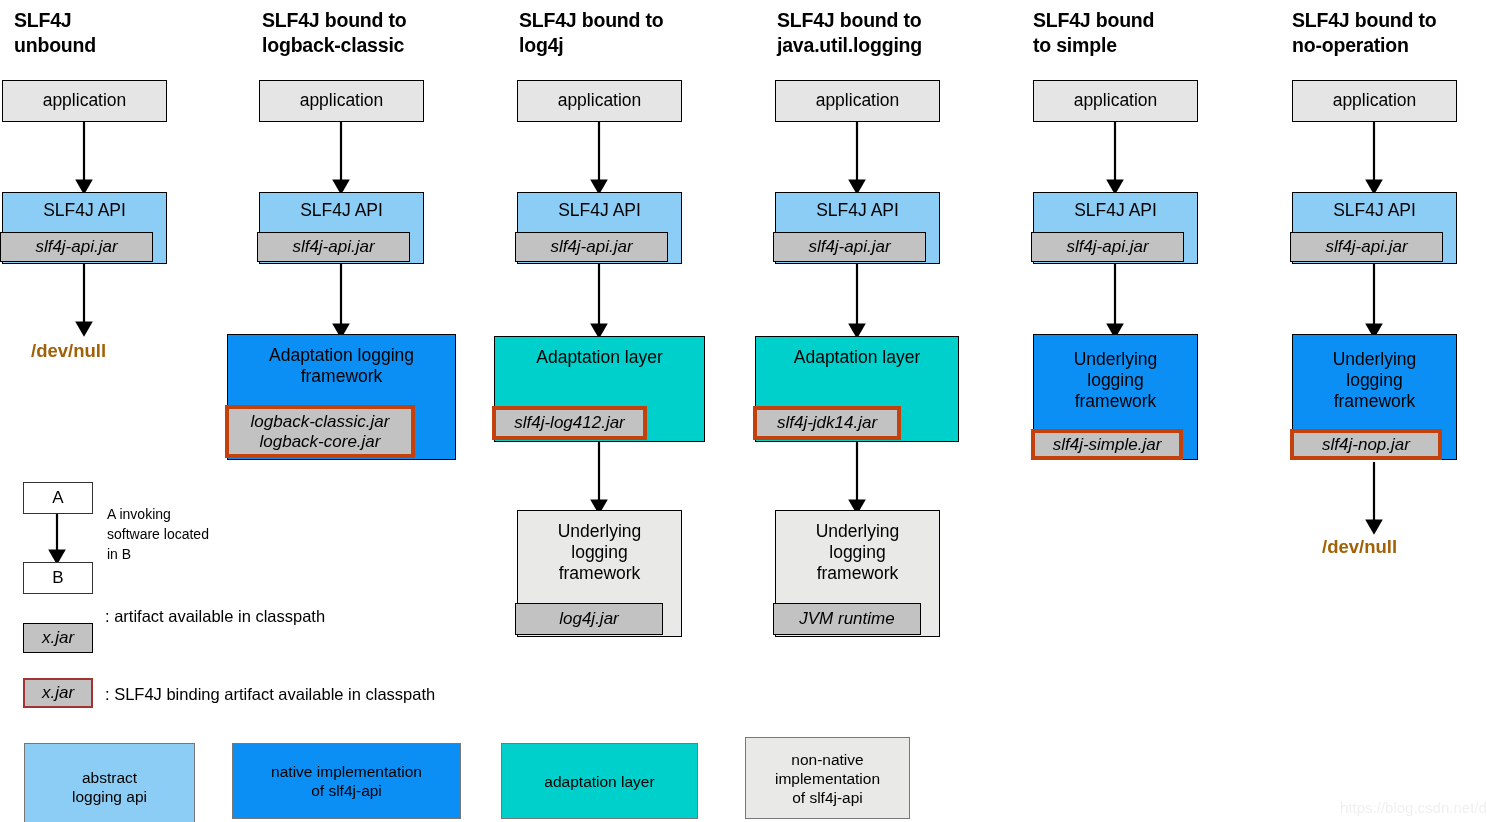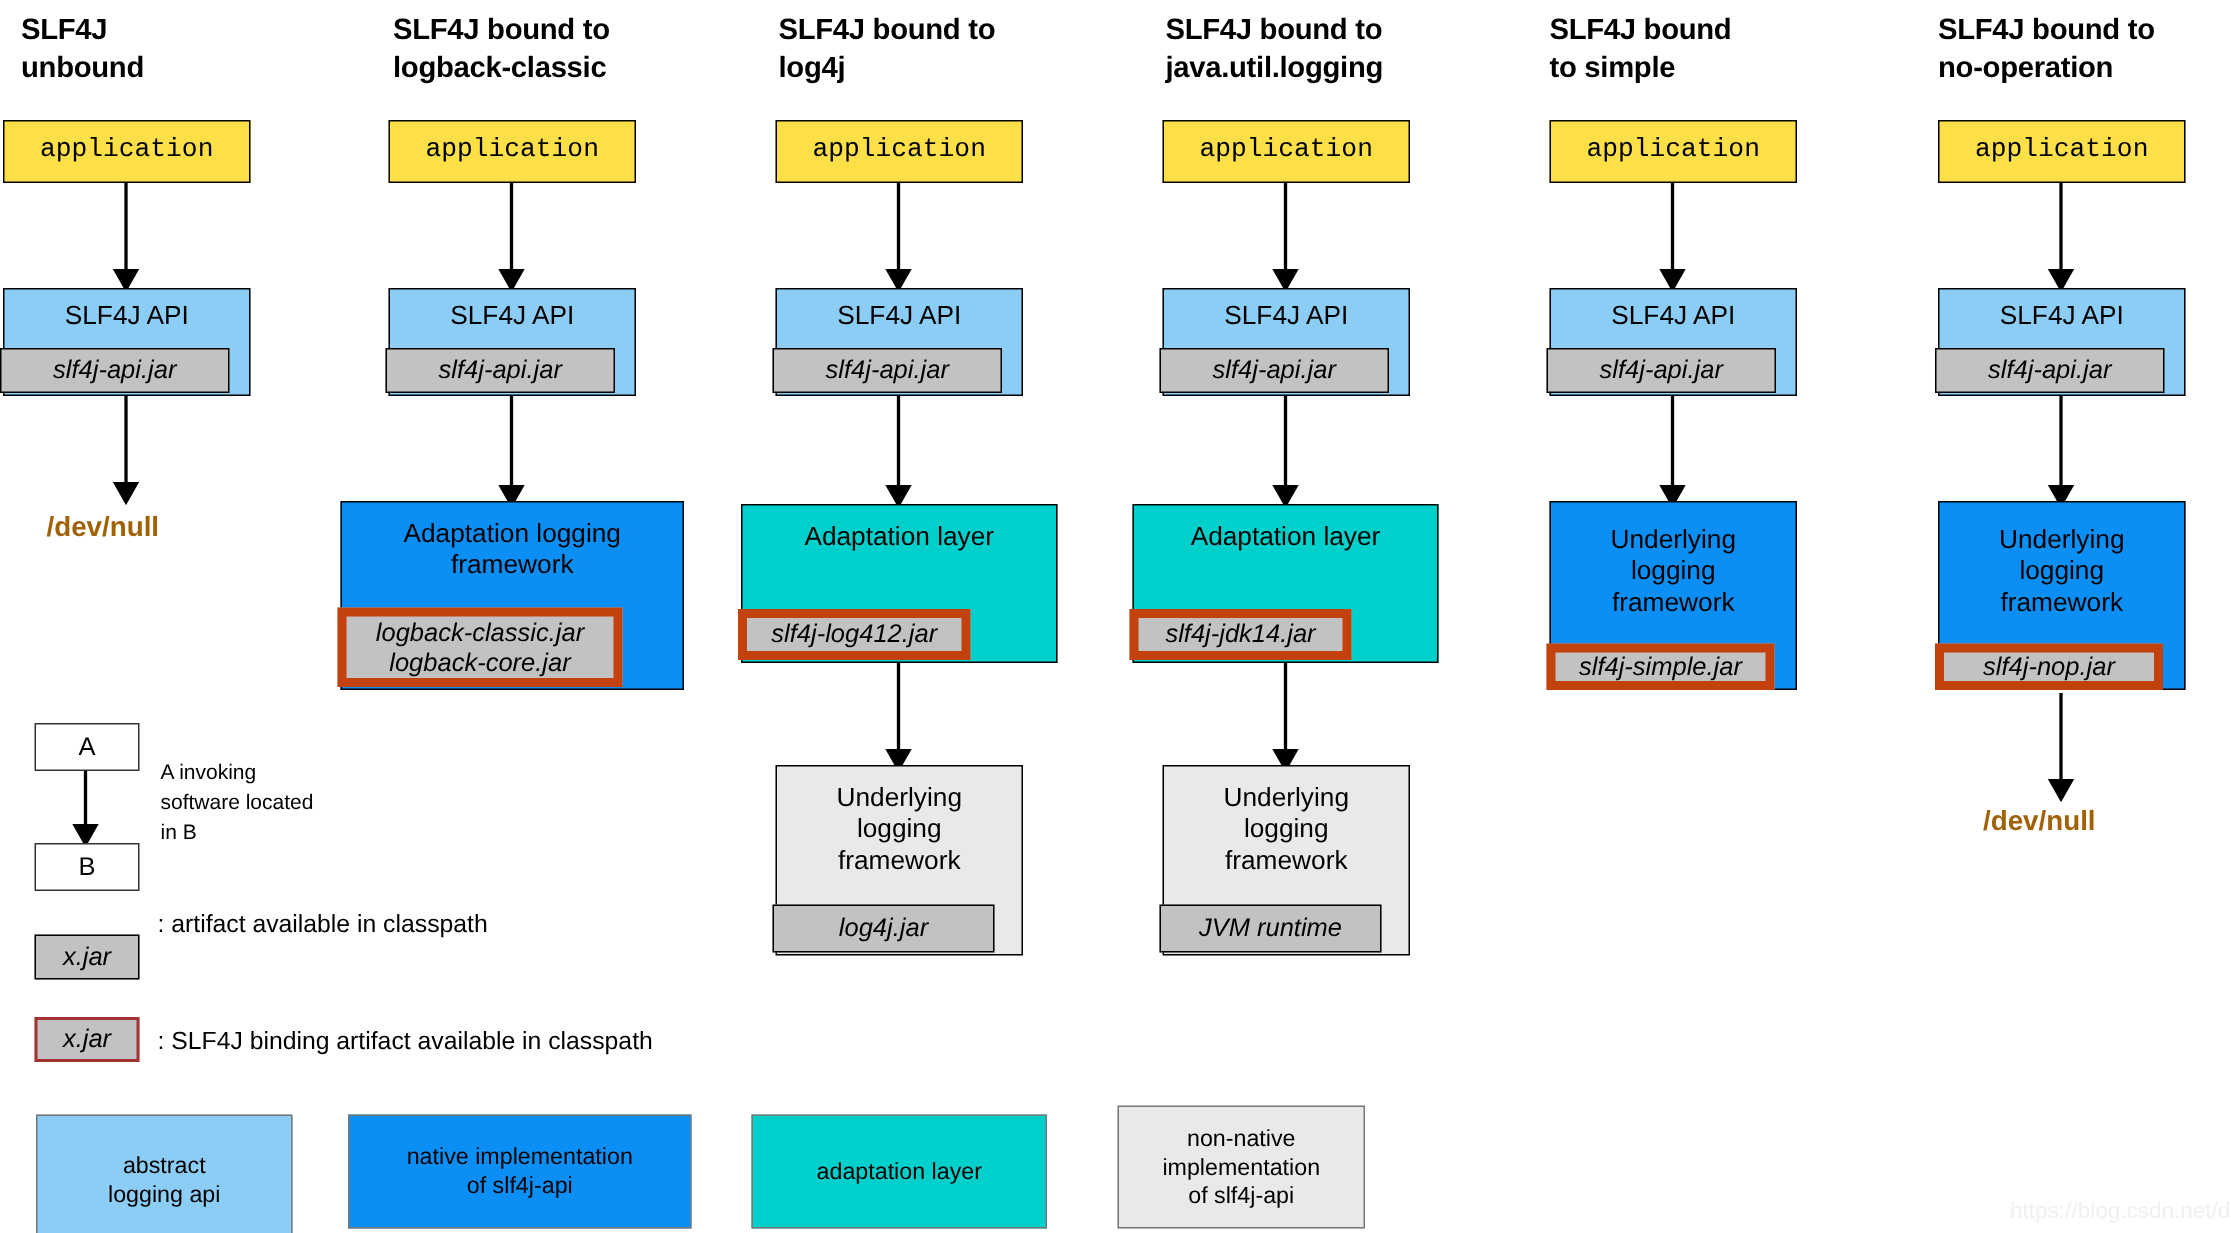--- a/index.html
+++ b/index.html
@@ -38,36 +38,36 @@
     justify-content: flex-start;
   }
   .node .node-label {
     font-size: 17.5px;
     line-height: 21px;
     text-align: center;
     width: 100%;
     white-space: pre-line;
     color: #000;
   }
-  .node.green { background: #fde047; font-family: Liberation Mono, monospace; }
+  .node.green { background: #e5e5e5; }
   .node.lightblue { background: #8ccdf5; }
   .node.strongblue { background: #0c8ff5; }
   .node.cyan { background: #00d0cc; }
   .node.lightgrey { background: #e9e9e7; }
 
   .jarbox {
     position: absolute;
     box-sizing: border-box;
     background: #c2c2c2;
     border: 1.6px solid #000000;
     display: flex;
     align-items: center;
     justify-content: center;
   }
-  .jarbox.binding { border: 6px solid #c2410c; }
+  .jarbox.binding { border: 4px solid #c2410c; }
   .jarbox .jar-label {
     font-size: 17px;
     line-height: 20px;
     font-style: italic;
     text-align: center;
     white-space: pre-line;
     color: #000;
   }
 
   .arrow {

